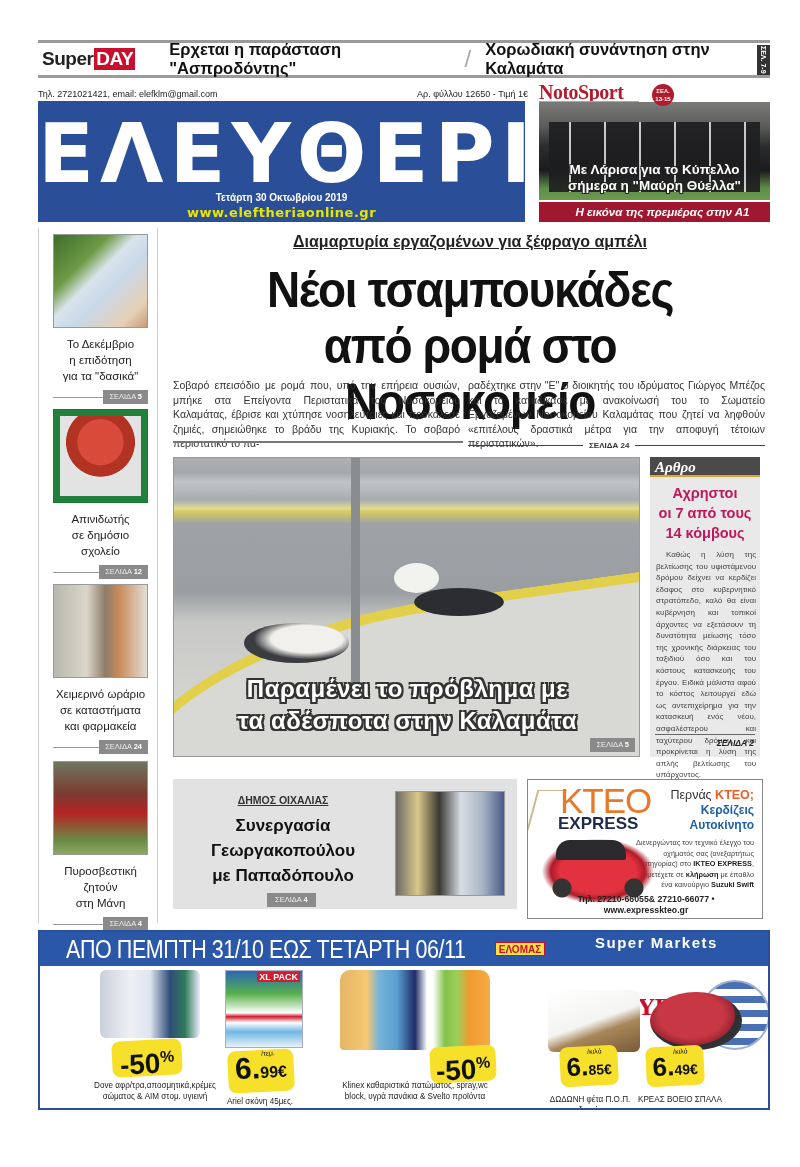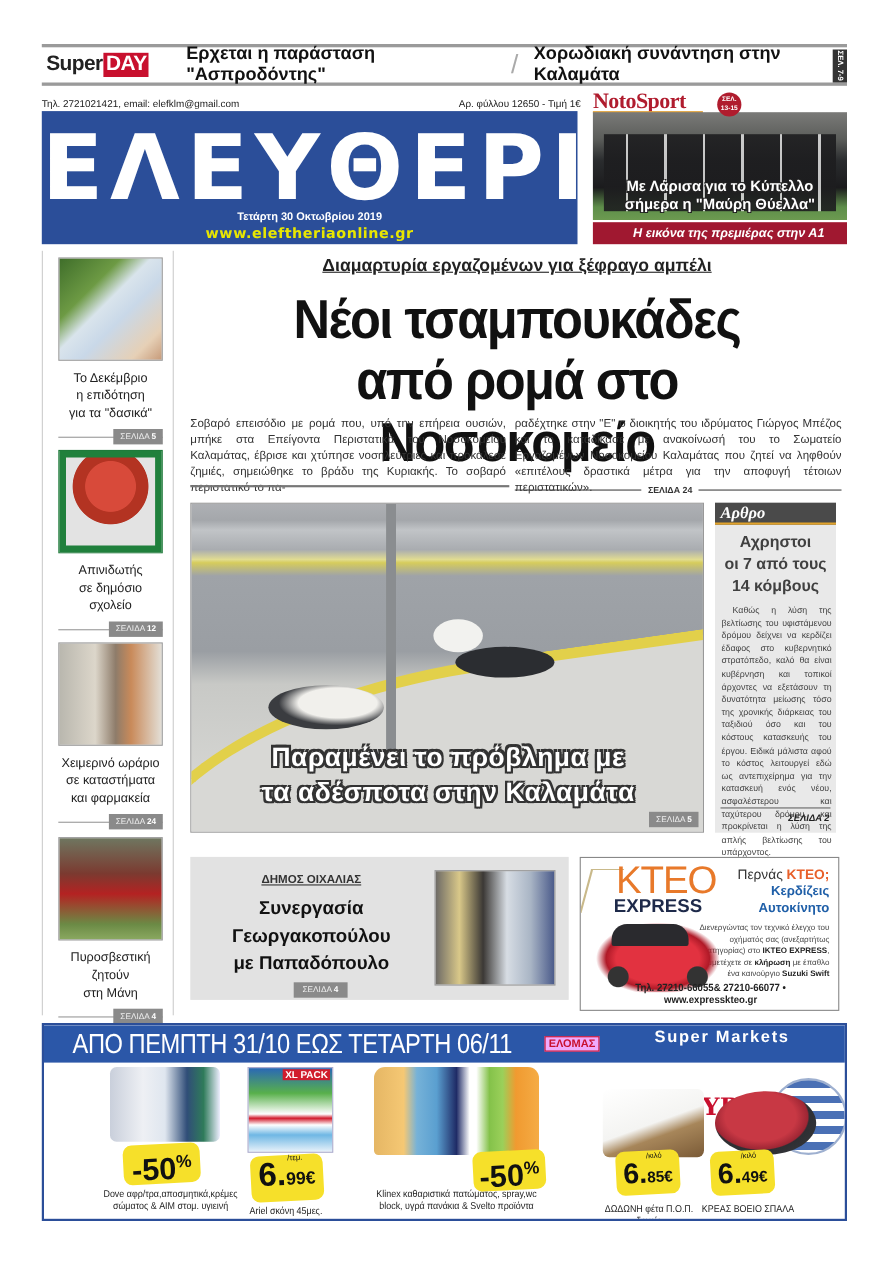--- a/index.html
+++ b/index.html
@@ -76,21 +76,21 @@
   .mainphoto .dog2 { position: absolute; left: 240px; top: 130px; width: 90px; height: 28px; border-radius: 50%; background: #2b2d31; }
   .mainphoto .dog3 { position: absolute; left: 220px; top: 105px; width: 45px; height: 30px; border-radius: 50%; background: #f2f2ef; }
   .mainphoto .overlay { position: absolute; left: 0; top: 215px; width: 467px; text-align: center; font-weight: bold; font-size: 24px; line-height: 32px; color: #fff;
     text-shadow: -2px -2px 0 #333, 2px -2px 0 #333, -2px 2px 0 #333, 2px 2px 0 #333, 0 2px 0 #333, 2px 0 0 #333; letter-spacing: 0.5px; }
   .mainphoto .pagetag { position: absolute; right: 4px; bottom: 4px; background: #8a8a8a; color: #eee; font-size: 7.5px; padding: 2px 6px; line-height: 10px; }
   .mainphoto .pagetag b { color: #fff; }
 
   
   .arthro { position: absolute; left: 650px; top: 457px; width: 110px; height: 300px; background: #e9e9e9; }
   .arthro .hdr { height: 20px; background: #4a4a4a; color: #fff; font-family: "Liberation Serif", serif; font-style: italic; font-weight: bold; font-size: 15px; padding-left: 5px; line-height: 20px; border-bottom: 2px solid #e1a32c; }
-  .arthro .title { text-align: center; font-weight: bold; font-size: 14.5px; line-height: 20px; margin-top: 6px; color: #404040; }
+  .arthro .title { text-align: center; font-weight: bold; font-size: 14.5px; line-height: 20px; margin-top: 6px; color: #be185d; }
   .arthro .body { font-size: 8px; line-height: 11.6px; text-align: justify; padding: 0 4px 0 6px; margin-top: 6px; color: #444; text-indent: 10px; }
   .arthro .rule { position: absolute; left: 5px; top: 277px; width: 100px; height: 1px; background: #666; }
   .arthro .ref { position: absolute; right: 6px; top: 281px; font-size: 8.5px; font-weight: bold; font-style: italic; color: #222; }
 
   
   .story2 { position: absolute; left: 173px; top: 779px; width: 344px; height: 130px; background: #e2e2e2; }
   .story2 .kick { position: absolute; left: 0; top: 15px; width: 220px; text-align: center; font-size: 10.5px; font-weight: bold; color: #333; }
   .story2 .kick span { text-decoration: underline; }
   .story2 .title { position: absolute; left: 0; top: 34px; width: 220px; text-align: center; font-weight: bold; font-size: 17px; line-height: 25px; color: #111; }
   .story2 .photo { position: absolute; left: 222px; top: 12px; width: 110px; height: 105px; border: 1px solid #999;
@@ -111,21 +111,21 @@
   .kteo .car { position: absolute; left: 6px; top: 54px; width: 128px; height: 68px; background: radial-gradient(ellipse at 50% 55%, #e23240 0 42%, #b01a28 52%, transparent 62%); }
   .kteo .car::before { content: ""; position: absolute; left: 22px; top: 6px; width: 70px; height: 20px; border-radius: 14px 14px 2px 2px; background: #2a2a2e; }
   .kteo .car::after { content: ""; position: absolute; left: 14px; top: 44px; width: 100px; height: 20px;
     background: radial-gradient(circle at 14px 10px, #333 0 9px, transparent 10px), radial-gradient(circle at 86px 10px, #333 0 9px, transparent 10px); }
   .kteo .foot { position: absolute; left: 0; bottom: 3px; width: 236px; text-align: center; font-size: 9.5px; font-weight: bold; color: #222; transform: scaleX(0.92); }
 
   
   .smad { position: absolute; left: 38px; top: 930px; width: 732px; height: 180px; border: 2px solid #2b4e99; background: #fff; overflow: hidden; }
   .smad .band { position: absolute; left: 0; top: 0; width: 732px; height: 34px; background: #2b57a8; }
   .smad .dates { position: absolute; left: 26px; top: 2px; color: #fff; font-size: 25px; letter-spacing: -0.5px; transform: scaleX(0.86); transform-origin: left; line-height: 30px; }
-  .smad .elomas { position: absolute; left: 455px; top: 10px; width: 50px; height: 14px; background: #f0abfc; color: #c8102e; font-weight: bold; font-size: 10px; text-align: center; line-height: 14px; border: 1px solid #c8102e; }
+  .smad .elomas { position: absolute; left: 455px; top: 10px; width: 50px; height: 14px; background: #fde047; color: #c8102e; font-weight: bold; font-size: 10px; text-align: center; line-height: 14px; border: 1px solid #c8102e; }
   .smad .sm { position: absolute; left: 555px; top: 2px; color: #fff; font-weight: bold; font-size: 15px; letter-spacing: 1.5px; }
   .smad .mourgi { position: absolute; left: 555px; top: 18px; color: #c8102e; font-family: "DejaVu Serif", serif; font-weight: bold; font-size: 22px; letter-spacing: 0px; line-height: 26px; margin-top: 44px; }
   .smad .seal { position: absolute; left: 660px; top: 48px; width: 70px; height: 70px; border-radius: 50%; border: 2px solid #8ea3c8;
     background: repeating-linear-gradient(180deg, #2b57a8 0 7px, #fff 7px 14px); opacity: 0.85; }
   .prod { position: absolute; top: 36px; }
   .prod .img { position: absolute; }
   .prod .price { position: absolute; background: #f6e02a; border-radius: 8px; text-align: center; font-weight: bold; color: #111; transform: rotate(-3deg); }
   .prod .desc { position: absolute; font-size: 9px; text-align: center; line-height: 11px; color: #222; transform: scaleX(0.9); }
   .p1 { left: 50px; } .p2 { left: 180px; } .p3 { left: 290px; } .p4 { left: 500px; } .p5 { left: 600px; }
   .img-dove { left: 10px; top: 2px; width: 100px; height: 68px; background: linear-gradient(90deg, #c9cfdb 0%, #eef0f4 30%, #dfe6ef 50%, #304d78 70%, #2f7b5a 85%, #eef 100%); border-radius: 6px; }

